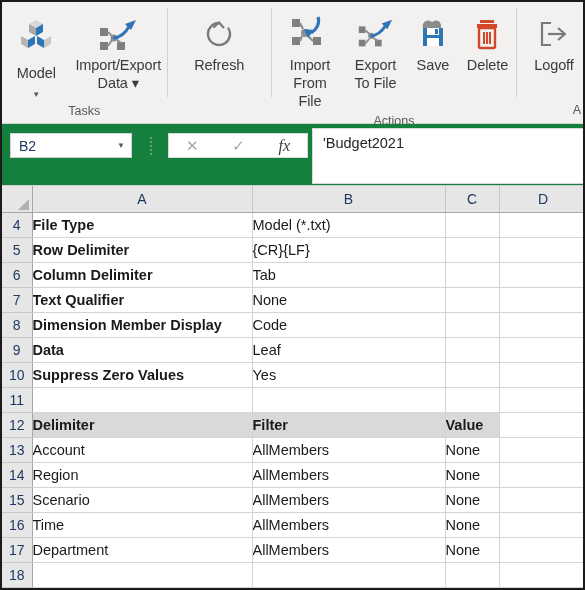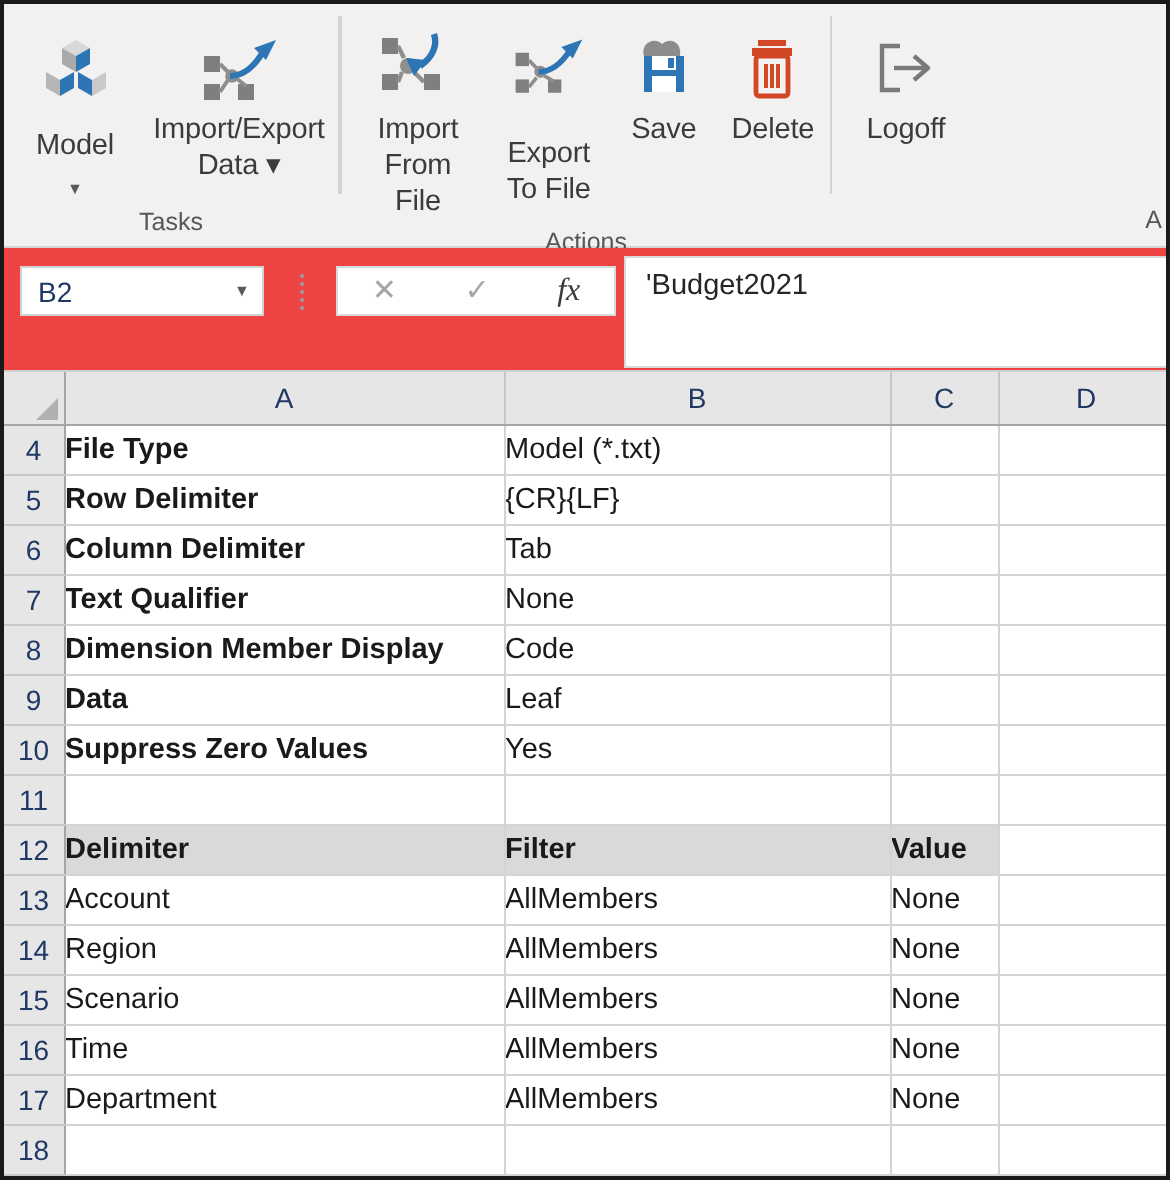--- a/index.html
+++ b/index.html
@@ -39,21 +39,21 @@
   }
   .rbtn .ricon { height: 44px; display: flex; align-items: center; justify-content: center; }
   .rbtn .rlabel {
     font-size: 14.5px; color: #3b3b3b; text-align: center;
     line-height: 18px; letter-spacing: -0.1px; white-space: pre-line;
   }
   .rbtn .rcaret { font-size: 8px; color: #5a5a5a; line-height: 10px; }
 
   
   .fbar {
-    position: relative; height: 62px; background: #ef4444;
+    position: relative; height: 62px; background: #15803d;
     border-bottom: 1px solid #cfcfcf;
   }
   .namebox {
     position: absolute; left: 8px; top: 9px; width: 122px; height: 25px;
     background: #fff; border: 1px solid #d2d2d2;
     display: flex; align-items: center;
   }
   .namebox .nbtext { flex: 1; padding-left: 8px; font-size: 14px; color: #1f3864; }
   .namebox .nbcaret { width: 20px; text-align: center; font-size: 8px; color: #5a5a5a; }
 
@@ -153,41 +153,55 @@
             </span>
             <span class="rlabel">Import/Export
 Data ▾</span>
           </div>
         </div>
         <div class="rgroup-label">Tasks</div>
       </div>
 
       <div class="rsep"></div>
 
+      <div class="rgroup" style="width:105px;">
+        <div class="rgroup-items" style="justify-content:center;">
+          <div class="rbtn" style="width:86px;">
+            <span class="ricon">
+              <svg width="32" height="32" viewBox="0 0 32 32">
+                <path d="M16 5 A11 11 0 1 0 25.5 10.5" stroke="#7a7a7a" stroke-width="2.4" fill="none" stroke-linecap="round"></path>
+                <polyline points="11,9 16,4.5 20.5,9.5" stroke="#7a7a7a" stroke-width="2.2" fill="none" stroke-linecap="round" stroke-linejoin="round"></polyline>
+              </svg>
+            </span>
+            <span class="rlabel">Refresh</span>
+          </div>
+        </div>
+        <div class="rgroup-label"></div>
+      </div>
 
       <div class="rsep"></div>
 
       <div class="rgroup" style="width:244px;">
         <div class="rgroup-items" style="justify-content:flex-start; padding-left:4px;">
           <div class="rbtn" style="width:69px;">
             <span class="ricon">
               <svg width="42" height="38" viewBox="0 0 42 38">
                 <rect x="3" y="4" width="8" height="8" fill="#7f7f7f"></rect>
                 <rect x="3" y="22" width="8" height="8" fill="#7f7f7f"></rect>
                 <rect x="24" y="22" width="8" height="8" fill="#7f7f7f"></rect>
                 <circle cx="16" cy="18" r="4" fill="#8e8e8e"></circle>
                 <path d="M11 8 L14 14 M11 26 L13 21 M24 26 L19 21" stroke="#8e8e8e" stroke-width="2.2" fill="none"></path>
                 <path d="M29 2 C31 8, 28 14, 22 18" stroke="#2e75b6" stroke-width="3.2" fill="none"></path>
                 <polygon points="15,14 25,15 19,23" fill="#2e75b6"></polygon>
               </svg>
             </span>
             <span class="rlabel">Import
 From File</span>
           </div>
-          <div class="rbtn" style="width:64px;gap:12px;">
+          <div class="rbtn" style="width:64px;">
             <span class="ricon">
               <svg width="40" height="36" viewBox="0 0 42 36">
                 <rect x="4" y="10" width="7" height="7" fill="#7f7f7f"></rect>
                 <rect x="4" y="24" width="7" height="7" fill="#7f7f7f"></rect>
                 <rect x="21" y="24" width="7" height="7" fill="#7f7f7f"></rect>
                 <circle cx="17" cy="20" r="3.2" fill="#8e8e8e"></circle>
                 <path d="M11 14 L15 18 M11 28 L15 23 M24 25 L19 22" stroke="#8e8e8e" stroke-width="1.9" fill="none"></path>
                 <path d="M16 20 C22 20, 28 16, 33 8" stroke="#2e75b6" stroke-width="3" fill="none"></path>
                 <polygon points="39,3 34,13 28,7" fill="#2e75b6"></polygon>
               </svg>

